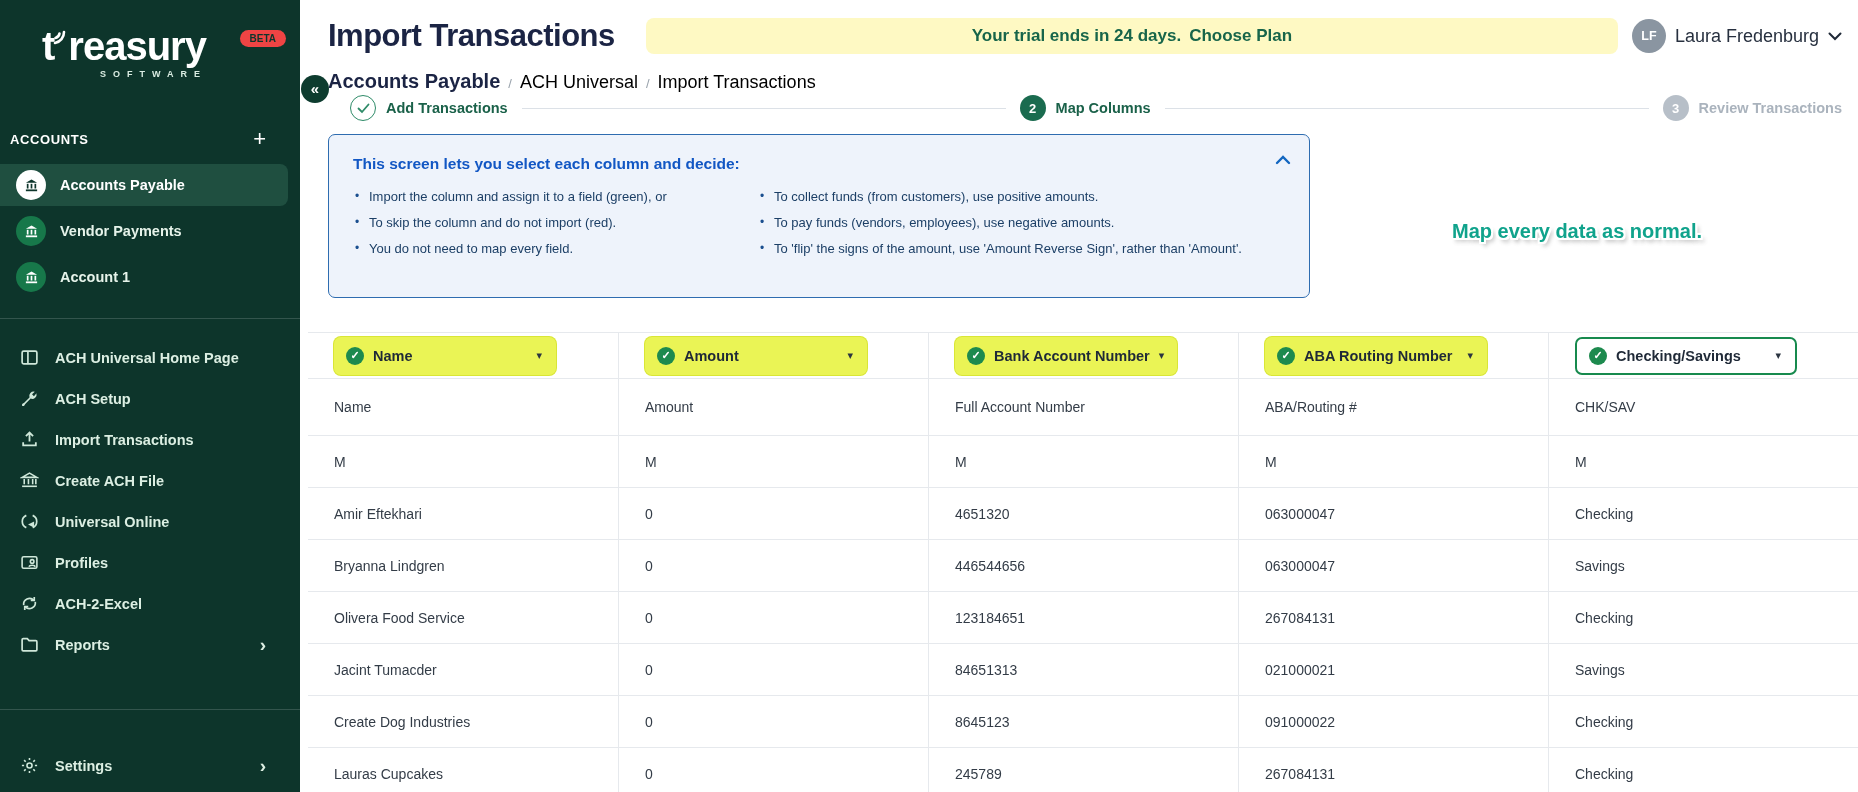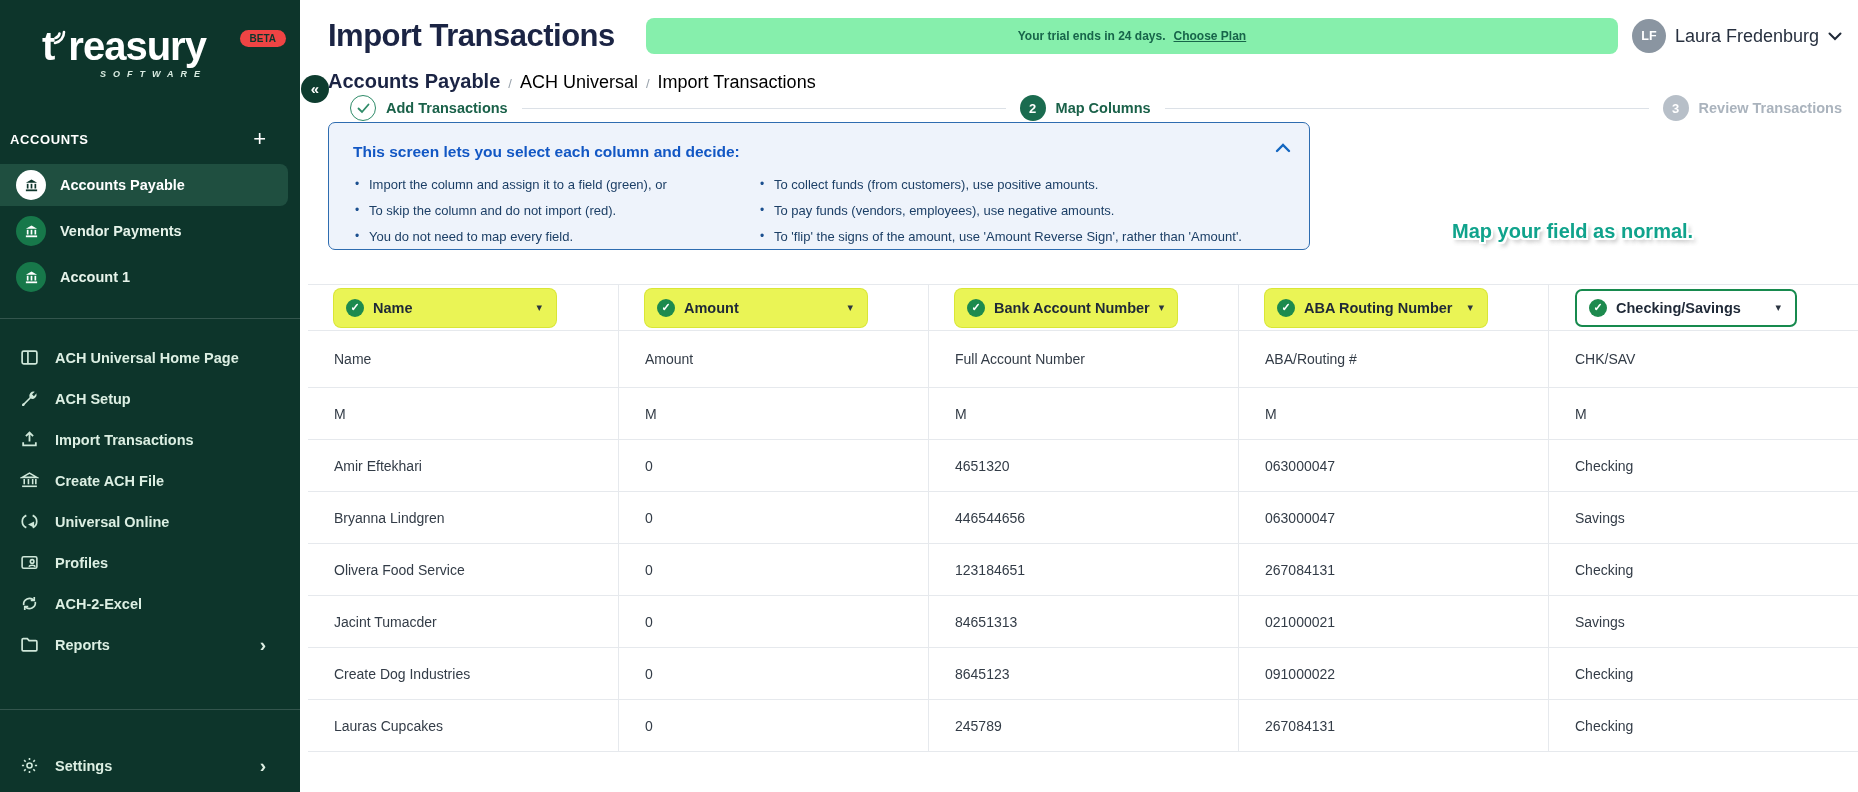--- a/index.html
+++ b/index.html
@@ -7,21 +7,21 @@
     font-family:"Liberation Sans", sans-serif; }
   body { position:relative; }
 
   
   .sidebar { position:absolute; left:0; top:0; width:300px; height:792px;
     background:#0d352b; color:#ddeee5; display:flex; flex-direction:column;
     padding-top:16px; z-index:2; }
   .logo-row { position:relative; padding:10px 0 0 42px; height:72px; }
   .logo-word { font-size:40px; font-weight:800; color:#fff; letter-spacing:-1px; line-height:40px; display:flex; align-items:flex-start; }
   .logo-arcs { margin:2px 0 0 -1px; }
-  .logo-sub { font-size:9px; letter-spacing:7px; color:#d9ece2; margin:3px 8px 0 58px; font-weight:600;font-style:italic; }
+  .logo-sub { font-size:9px; letter-spacing:7px; color:#d9ece2; margin:3px 8px 0 58px; font-weight:600; }
   .beta-badge { position:absolute; right:14px; top:14px; background:#ef4444; color:#0d352b;
     font-size:10px; font-weight:700; padding:3px 10px; border-radius:10px; }
   .accounts-header { display:flex; align-items:center; margin:42px 0 14px 0; padding:0 34px 0 10px; }
   .accounts-title { font-size:13px; font-weight:700; letter-spacing:.6px; color:#fff; }
   .plus-icon { margin-left:auto; font-size:22px; font-weight:400; color:#fff; cursor:pointer; line-height:18px; }
   .acct-item { display:flex; align-items:center; gap:14px; padding:6px 12px 6px 16px; margin:2px 12px 2px 0;
     border-radius:0 8px 8px 0; cursor:pointer; }
   .acct-item.active { background:#1f4f40; }
   .acct-icon-circle { width:30px; height:30px; border-radius:50%; background:#17784a; color:#fff;
     display:flex; align-items:center; justify-content:center; flex:none; }
@@ -37,23 +37,23 @@
 
   
   .collapse-btn { position:absolute; left:301px; top:75px; width:28px; height:28px; border-radius:50%;
     background:#0e3c2f; color:#fff; border:none; font-size:15px; font-weight:700; z-index:3; cursor:pointer;
     display:flex; align-items:center; justify-content:center; padding-bottom:2px; }
 
   
   .content { margin-left:300px; padding:18px 16px 0 28px; position:relative; }
   .topbar { display:flex; align-items:center; }
   .page-title { font-size:31px; font-weight:800; color:#1b2444; letter-spacing:-.5px; white-space:nowrap; width:306px; }
-  .trial-banner { flex:1; height:36px; background:#86efac; border-radius:8px; margin:0 14px 0 12px;
-    display:flex; align-items:center; justify-content:center; gap:8px; font-size:12px; font-weight:700; color:#17654a; }
-  .trial-link { color:#17654a; text-decoration:underline; cursor:pointer; }
+  .trial-banner { flex:1; height:36px; background:#fef9c3; border-radius:8px; margin:0 14px 0 12px;
+    display:flex; align-items:center; justify-content:center; gap:8px; font-size:17px; font-weight:700; color:#17654a; }
+  .trial-link { color:#17654a; cursor:pointer; }
   .user-chip { display:flex; align-items:center; gap:9px; flex:none; cursor:pointer; }
   .avatar { width:34px; height:34px; border-radius:50%; background:#8a95a1; color:#fff;
     font-size:12.5px; font-weight:700; display:flex; align-items:center; justify-content:center; }
   .user-name { font-size:18px; color:#27303f; }
   .user-caret { color:#1f2937; }
 
   .breadcrumb { display:flex; align-items:baseline; gap:8px; margin-top:16px; height:24px; }
   .crumb-root { font-size:20px; font-weight:800; color:#1b2444; }
   .crumb-sep { font-size:13px; color:#98a1ab; }
   .crumb-item { font-size:18px; color:#000000; }
@@ -65,21 +65,21 @@
     font-size:13px; font-weight:700; flex:none; }
   .step-circle.done { background:#fff; border:1.6px solid #2e8b68; color:#2e8b68; }
   .step-circle.current { background:#1a6b4f; color:#fff; }
   .step-circle.todo { background:#b7bfc8; color:#fff; }
   .step-label { font-size:14.5px; font-weight:700; white-space:nowrap; }
   .step-label.g { color:#1a6149; }
   .step-label.gray { color:#aab3bd; }
   .step-line { flex:1; height:0; border-top:1.6px solid #dce1e7; margin:0 14px; }
 
   
-  .info-box { position:relative; width:982px; height:128px;
+  .info-box { position:relative; margin-top:12px; width:982px; height:164px;
     border:1px solid #2e6cb0; border-radius:7px; background:#eef3fb; padding:20px 24px 0 24px; }
   .info-title { font-size:15.5px; font-weight:700; color:#1257c4; }
   .info-cols { display:flex; margin-top:16px; }
   .info-col { list-style:none; }
   .info-col.left { width:405px; }
   .info-col li { font-size:13px; color:#1c3f66; margin-bottom:11px; position:relative; padding-left:16px; }
   .info-col li::before { content:"•"; position:absolute; left:2px; top:0; color:#1a4f8f; font-size:12px; }
   .info-collapse { position:absolute; top:18px; right:18px; background:none; border:none; cursor:pointer; }
 
   
@@ -404,13 +404,13 @@
     <div class="trow data-row">
       <div class="tcell">Lauras Cupcakes</div>
       <div class="tcell">0</div>
       <div class="tcell">245789</div>
       <div class="tcell">267084131</div>
       <div class="tcell">Checking</div>
     </div>
   </div>
 </main>
 
-<div class="annotation">Map your field as normal.</div>
+<div class="annotation">Map every data as normal.</div>
 
 </body></html>

